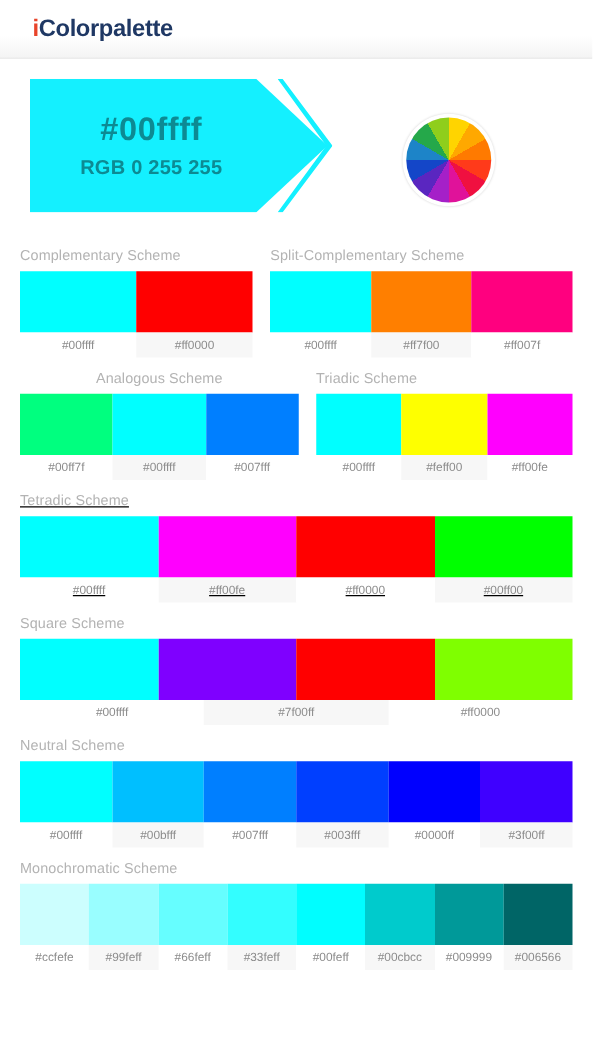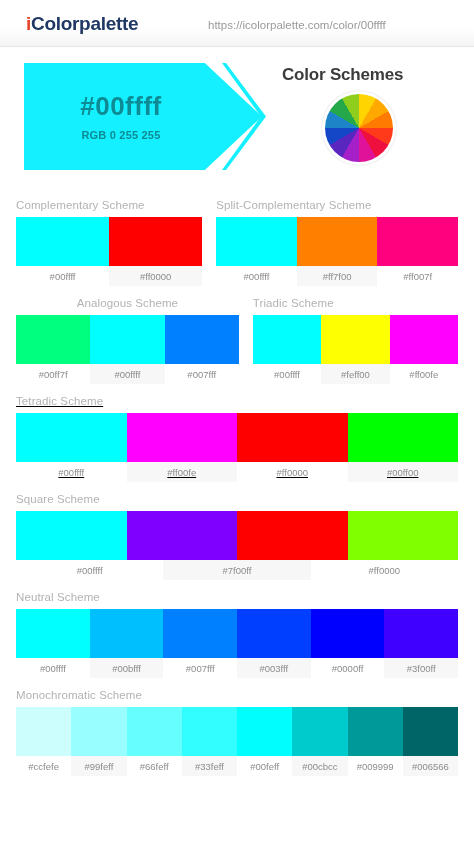--- a/index.html
+++ b/index.html
@@ -41,21 +41,21 @@
     clip-path: polygon(0 0, 76% 0, 100% 50%, 76% 100%, 0 100%);
     display: flex; flex-direction: column;
     align-items: center; justify-content: center;
     padding-right: 44px;
   }
   .banner .hex {
     font-size: 26px; font-weight: bold; color: #0d8a93;
     letter-spacing: 0.5px; line-height: 1.1;
   }
   .banner .rgb {
-    font-size: 11px; font-weight: bold; color: #0d8a93;
+    font-size: 16px; font-weight: bold; color: #0d8a93;
     margin-top: 9px; letter-spacing: 0.2px;
   }
   .chevron {
     position: absolute; left: 222px; top: 16px;
     width: 44px; height: 107px;
     clip-path: polygon(0 0, 4px 0, 100% 50%, 4px 100%, 0 100%,
                        calc(100% - 5px) 50%);
     background: #14f0ff;
   }
   .schemes-title {
@@ -112,30 +112,28 @@
 </style>
 </head>
 <body>
 
 <div class="page">
 
   <div class="topbar">
     <div class="logo">
       <span class="i">i</span><span class="rest">Colorpalette</span>
     </div>
-    <div class="url">https://icolorpalette.com/color/00ffff</div>
   </div>
 
   <div class="hero">
     <div class="banner">
       <div class="hex">#00ffff</div>
       <div class="rgb">RGB 0 255 255</div>
     </div>
     <div class="chevron"></div>
-    <div class="schemes-title">Color Schemes</div>
     <div class="wheel-wrap">
       <div class="wheel"></div>
     </div>
   </div>
 
   <div class="content" id="scheme-container">
       <div class="row">
         <div class="block" style="flex-grow: 2;">
           <div class="block-title">Complementary Scheme</div>
           <div class="swatches">

